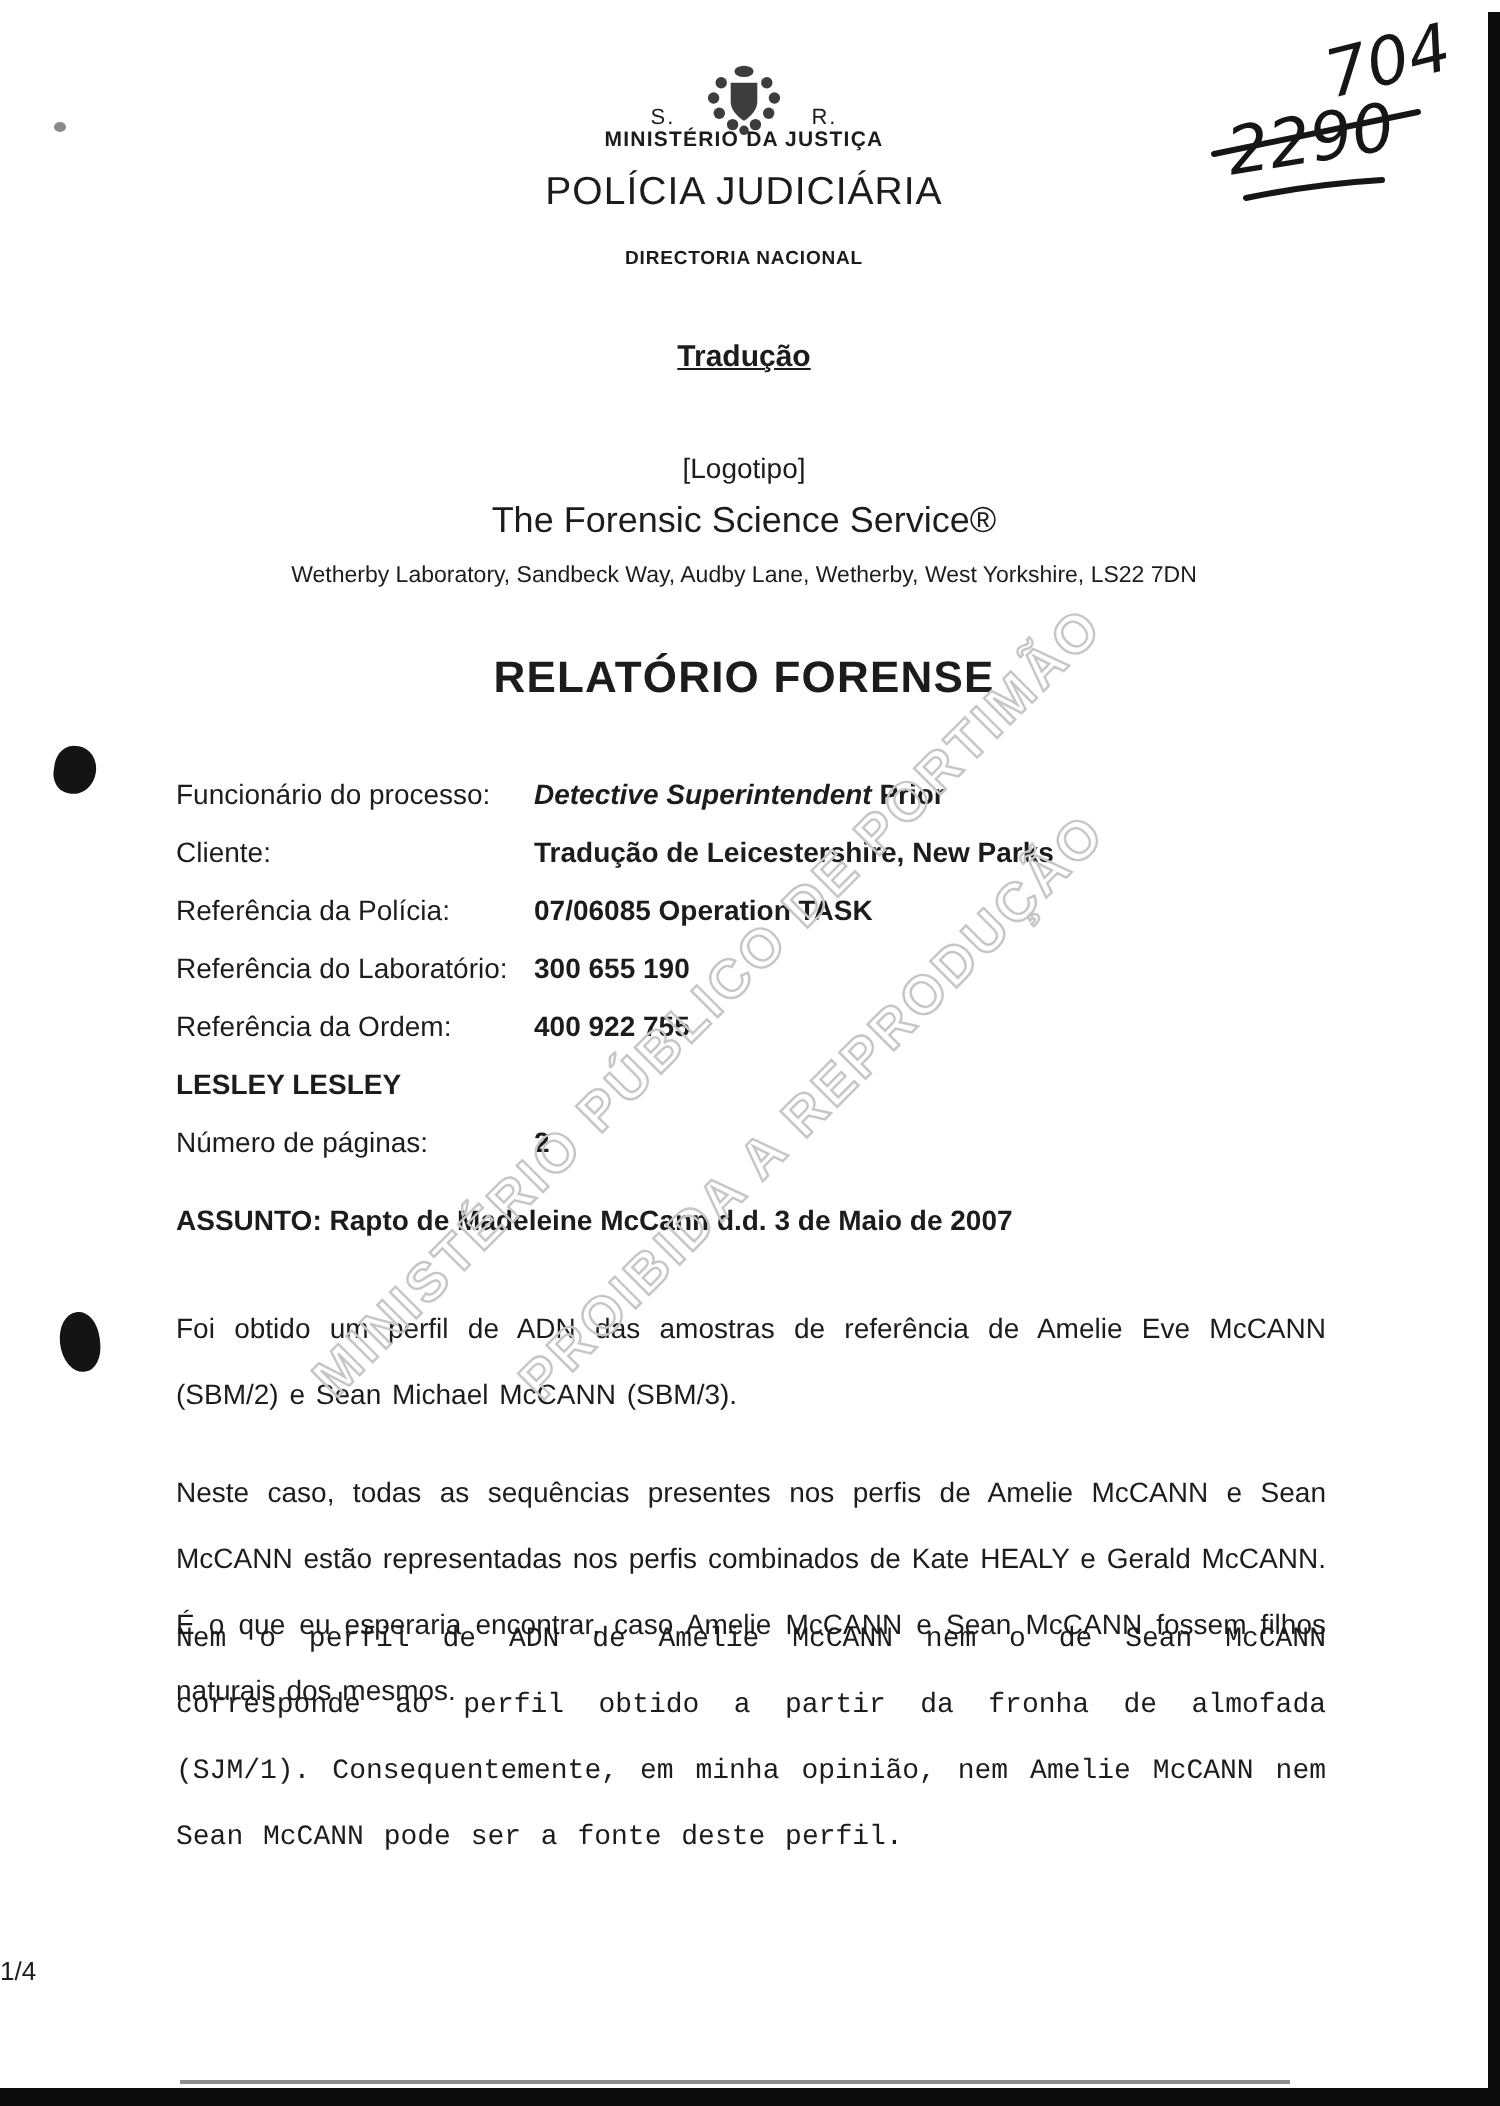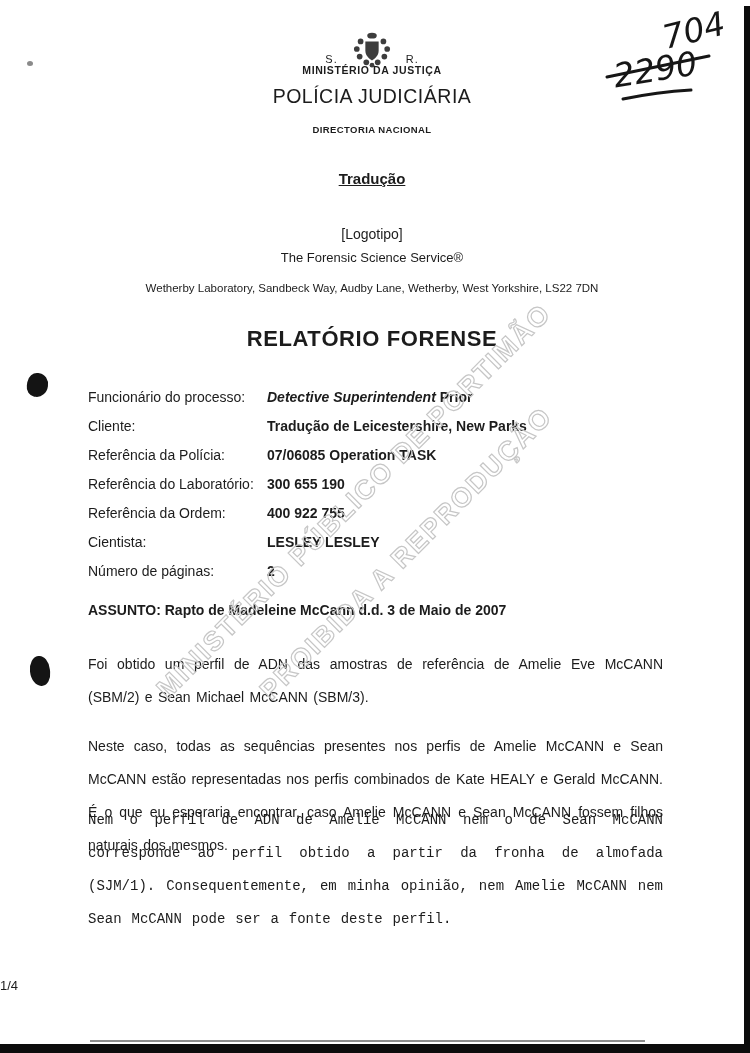--- a/index.html
+++ b/index.html
@@ -12,21 +12,21 @@
   .ctr{left:0;width:744px;text-align:center;}
 
   
   .crest-row{top:30px;display:flex;justify-content:center;align-items:flex-end;gap:13px;}
   .crest-row .initial{font-size:11px;letter-spacing:1px;padding-bottom:3px;}
   .ministry{top:64px;font-size:10.5px;font-weight:bold;letter-spacing:.6px;}
   .agency{top:85px;font-size:19.5px;letter-spacing:.5px;}
   .directorate{top:124px;font-size:9.5px;font-weight:bold;letter-spacing:.4px;}
   .traducao{top:170px;font-size:15px;font-weight:bold;text-decoration:underline;}
   .logotipo{top:226px;font-size:14px;}
-  .fss{top:250px;font-size:13px;}
+  .fss{top:250px;font-size:18px;}
   .address{top:282px;font-size:11.5px;}
   .title{top:326px;font-size:22px;font-weight:bold;letter-spacing:.6px;}
 
   
   .fields{left:88px;top:383px;width:590px;}
   .fieldrow{display:flex;line-height:29px;font-size:14px;}
   .flabel{width:179px;flex:0 0 179px;}
   .fvalue{font-weight:bold;}
   .fvalue em{font-style:italic;}
 
@@ -127,21 +127,20 @@
     </div>
     <div class="fieldrow">
       <span class="flabel">Referência do Laboratório:</span>
       <span class="fvalue">300 655 190</span>
     </div>
     <div class="fieldrow">
       <span class="flabel">Referência da Ordem:</span>
       <span class="fvalue">400 922 755</span>
     </div>
     <div class="fieldrow">
-      <span class="flabel">Cientista:</span>
       <span class="fvalue">LESLEY LESLEY</span>
     </div>
     <div class="fieldrow">
       <span class="flabel">Número de páginas:</span>
       <span class="fvalue">2</span>
     </div>
   </div>
 
   <div class="abs subject">ASSUNTO: Rapto de Madeleine McCann d.d. 3 de Maio de 2007</div>
   <div class="abs para p1">Foi obtido um perfil de ADN das amostras de referência de Amelie Eve McCANN (SBM/2) e Sean Michael McCANN (SBM/3).</div>

